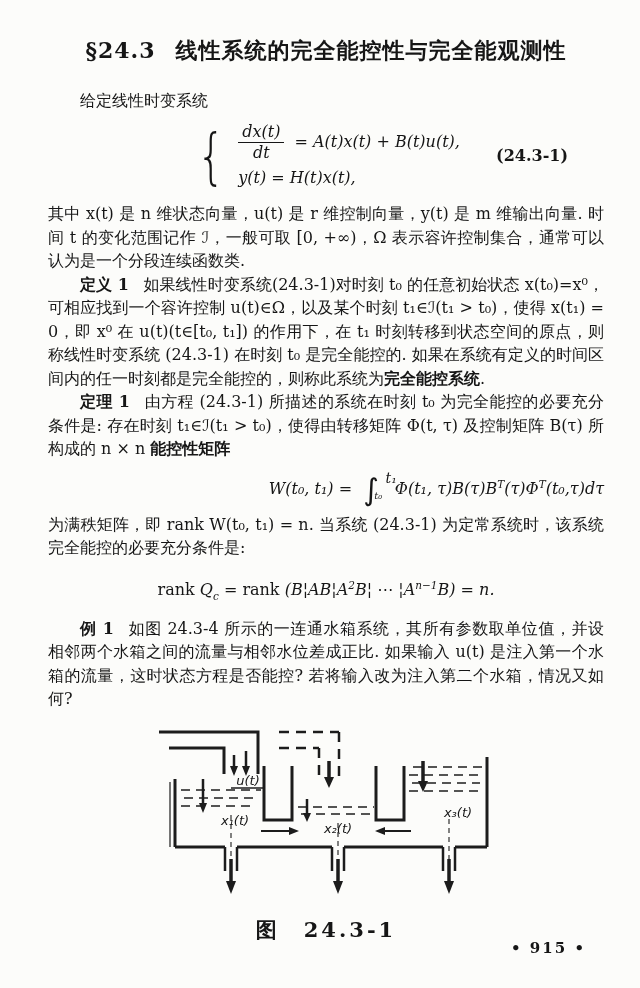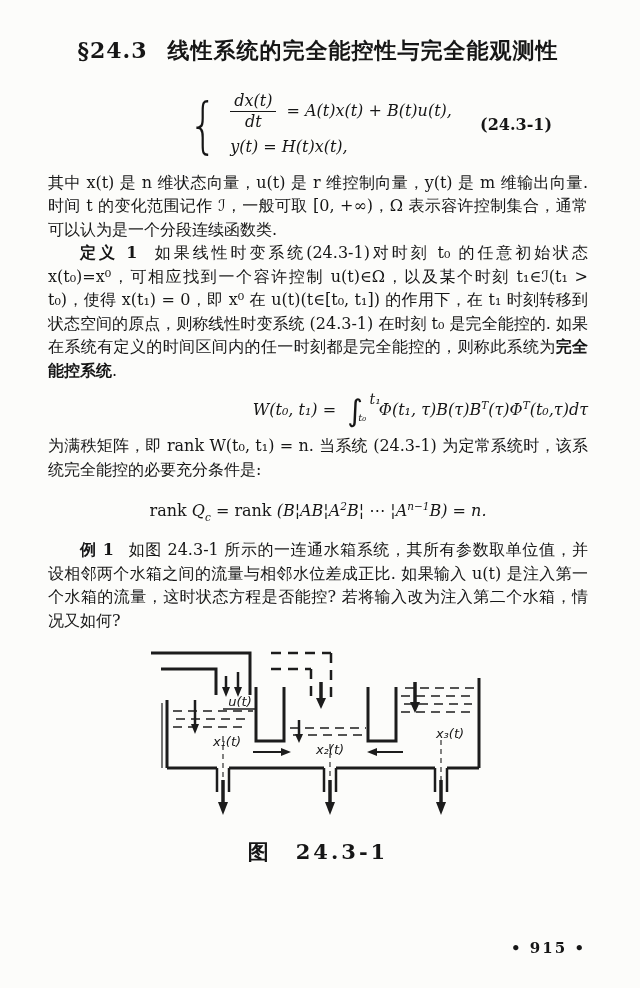--- a/index.html
+++ b/index.html
@@ -1,19 +1,19 @@
 <!DOCTYPE html>
 <html lang="zh"><head>
 <meta charset="utf-8">
 <style>
   html,body{margin:0;padding:0;}
   body{width:640px;height:988px;background:#fcfcfa;overflow:hidden;}
   .page{
     position:relative;box-sizing:border-box;width:640px;height:988px;
-    padding:24px 52px 0 48px;overflow:hidden;
+    padding:24px 36px 0 48px;overflow:hidden;
     font-family:"DejaVu Serif","DejaVu Sans",serif;
     font-size:16px;line-height:23.5px;color:#161616;
   }
   h1.section{font-size:22px;font-weight:bold;text-align:center;margin:12px 0 24px;letter-spacing:1px;line-height:1.3;}
   h1.section .no{margin-right:20px;}
   h2.subsection{font-size:19.5px;font-weight:bold;margin:0 0 14px;letter-spacing:.5px;line-height:1.3;}
   p{margin:0;text-align:justify;}
   .indent{text-indent:2em;}
   .lbl{font-weight:bold;margin-right:.9em;}
   .btail{font-weight:bold;}
@@ -47,48 +47,50 @@
   .pageno{position:absolute;right:54px;bottom:28px;font-size:15px;font-weight:700;letter-spacing:2px;}
 </style>
 </head>
 <body>
 
 <div class="page">
 
   <h1 class="section"><span class="no">§24.3</span><span>线性系统的完全能控性与完全能观测性</span></h1>
 
 
+  <p class="indent">给定线性时变系统</p>
 
   <div class="eq1">
     <span class="brace">{</span>
     <div class="eq-lines">
       <div>
         <span class="frac"><span class="top">dx(t)</span><span class="bot">dt</span></span><span>= A(t)x(t) + B(t)u(t),</span>
       </div>
       <div>y(t) = H(t)x(t),</div>
     </div>
     <span class="tag">(24.3-1)</span>
   </div>
 
   <p>其中 x(t) 是 n 维状态向量，u(t) 是 r 维控制向量，y(t) 是 m 维输出向量. 时间 t 的变化范围记作 ℐ，一般可取 [0, +∞)，Ω 表示容许控制集合，通常可以认为是一个分段连续函数类.</p>
 
   <p class="indent"><span class="lbl">定义 1</span><span>如果线性时变系统(24.3-1)对时刻 t₀ 的任意初始状态 x(t₀)=x⁰，可相应找到一个容许控制 u(t)∈Ω，以及某个时刻 t₁∈ℐ(t₁ &gt; t₀)，使得 x(t₁) = 0，即 x⁰ 在 u(t)(t∈[t₀, t₁]) 的作用下，在 t₁ 时刻转移到状态空间的原点，则称线性时变系统 (24.3-1) 在时刻 t₀ 是完全能控的. 如果在系统有定义的时间区间内的任一时刻都是完全能控的，则称此系统为</span><span class="btail">完全能控系统</span><span>.</span></p>
 
+  <p class="indent"><span class="lbl">定理 1</span><span>由方程 (24.3-1) 所描述的系统在时刻 t₀ 为完全能控的必要充分条件是: 存在时刻 t₁∈ℐ(t₁ &gt; t₀)，使得由转移矩阵 Φ(t, τ) 及控制矩阵 B(τ) 所构成的 n × n </span><span class="btail">能控性矩阵</span></p>
 
   <div class="eq2">
     <span>W(t₀, t₁) = </span><span class="intwrap"><span class="int">∫</span><span class="ilim-top">t₁</span><span class="ilim-bot">t₀</span></span><span>Φ(t₁, τ)B(τ)B</span><sup>T</sup><span>(τ)Φ</span><sup>T</sup><span>(t₀,τ)dτ</span>
   </div>
 
   <p>为满秩矩阵，即 rank W(t₀, t₁) = n. 当系统 (24.3-1) 为定常系统时，该系统完全能控的必要充分条件是:</p>
 
   <div class="eq3">
     <span class="rm">rank </span><span>Q</span><sub>c</sub><span class="rm"> = rank </span><span>(B¦AB¦A</span><sup>2</sup><span>B¦ ⋯ ¦A</span><sup>n−1</sup><span>B) = n.</span>
   </div>
 
-  <p class="indent"><span class="lbl">例 1</span><span>如图 24.3-1 所示的一连通水箱系统，其所有参数取单位值，并设相邻两个水箱之间的流量与相邻水位差成正比. 如果输入 u(t) 是注入第一个水箱的流量，这时状态方程是否能控? 若将输入改为注入第二个水箱，情况又如何?</span></p>
+  <p class="indent"><span class="lbl">例 1</span><span>如图 24.3-4 所示的一连通水箱系统，其所有参数取单位值，并设相邻两个水箱之间的流量与相邻水位差成正比. 如果输入 u(t) 是注入第一个水箱的流量，这时状态方程是否能控? 若将输入改为注入第二个水箱，情况又如何?</span></p>
 
   <div class="fig">
     <svg width="350" height="185" viewBox="0 0 350 185">
       <g stroke="#1c1c1c" fill="none">
 
         <g>
           <path d="M8 13 H107 V55" stroke-width="3"></path>
           <path d="M18 29 H73 V55" stroke-width="3"></path>
           <path d="M83 36 V48" stroke-width="2.5"></path>
           <path d="M95 32 V48" stroke-width="2.5"></path>

